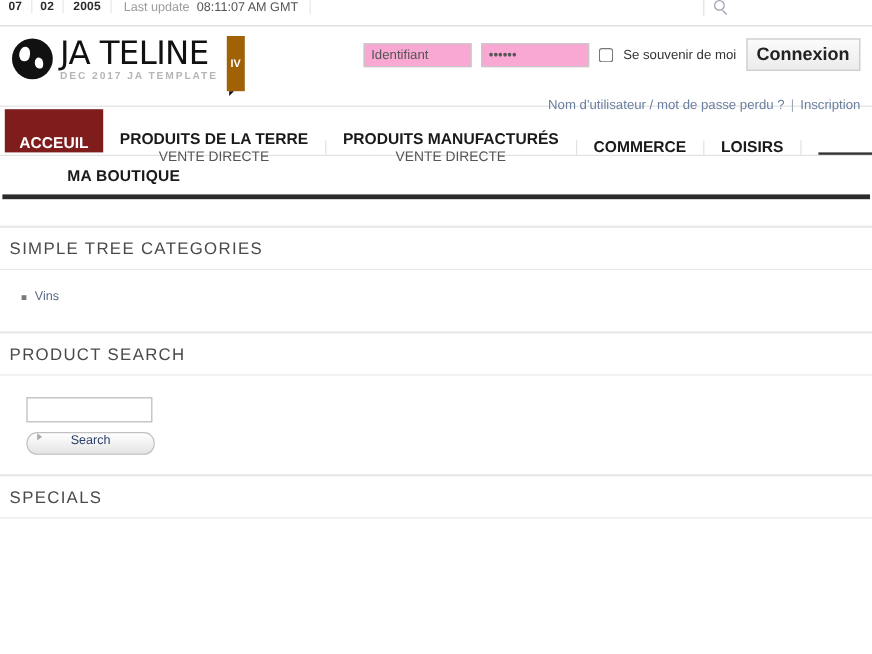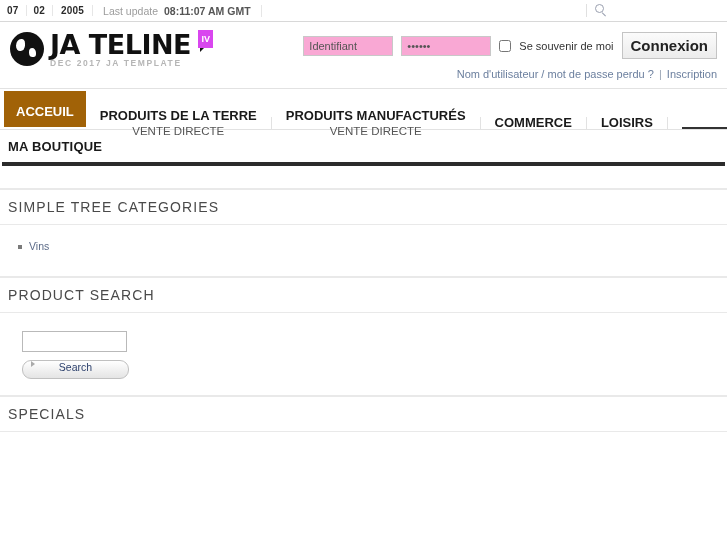--- a/index.html
+++ b/index.html
@@ -14,21 +14,21 @@
     font-size: 12px;
     color: #333333;
     overflow: hidden;
   }
 
   
   .topbar {
     height: 21px;
     border-bottom: 1px solid #d8d8d8;
     display: flex;
-    align-items: center;
+    align-items: flex-start;
     background: #ffffff;
   }
   .date-cell {
     display: flex;
     align-items: center;
     justify-content: center;
     padding: 0 7px;
     font-size: 10px;
     font-weight: bold;
     color: #2b2b2b;
@@ -39,21 +39,21 @@
   .lastupdate {
     display: flex;
     align-items: center;
     padding: 0 10px;
     font-size: 10.5px;
     color: #9c9c9c;
     border-right: 1px solid #e6e6e6;
     white-space: nowrap;
   }
   .lastupdate .lu-label { margin-right: 6px; }
-  .lastupdate .lu-time { color: #555555; font-weight: bold; }
+  .lastupdate .lu-time { color: #555555; font-weight: normal; }
   .topbar-spacer { flex: 1; }
   .topsearch {
     width: 132px;
     border-left: 1px solid #e0e0e0;
     display: flex;
     align-items: center;
     padding-left: 8px;
   }
   .mag {
     width: 13px; height: 13px;
@@ -112,35 +112,35 @@
     content: "";
     position: absolute;
     left: 19px; top: 16px;
     width: 7px; height: 9px;
     background: #ffffff;
     border-radius: 50% 60% 40% 55%;
   }
   .logo-text { position: relative; }
   .logo-name {
     font-size: 27px;
-    font-weight: bold;
+    font-weight: normal;
     letter-spacing: -0.5px;
     color: #111111;
     line-height: 30px;
     font-family: "DejaVu Sans", sans-serif;
   }
   .logo-badge {
     position: absolute;
     right: -22px;
     top: 0px;
-    background: #d946ef;
+    background: #a16207;
     color: #ffffff;
     font-size: 9px;
     font-weight: bold;
-    padding: 4px 3px;
+    padding: 18px 3px;
     line-height: 10px;
   }
   .logo-badge::after {
     content: "";
     position: absolute;
     left: 2px;
     bottom: -4px;
     width: 0; height: 0;
     border-left: 4px solid #111111;
     border-bottom: 4px solid transparent;
@@ -191,21 +191,21 @@
     border: 1px solid #c4c4c4;
     background: linear-gradient(#fbfbfb, #ececec);
     font-family: "Liberation Sans", sans-serif;
     font-size: 15px;
     font-weight: bold;
     color: #222222;
     padding: 4px 8px;
     cursor: pointer;
   }
   .login-links {
-    margin-top: 9px;
+    margin-top: 23px;
     font-size: 11px;
     color: #6b7f9e;
   }
   .login-links a {
     color: #6b7f9e;
     text-decoration: none;
   }
   .login-links .sep { color: #9aa5b5; padding: 0 2px; }
 
   
@@ -235,25 +235,25 @@
     line-height: 16px;
     white-space: nowrap;
   }
   .nav-item .nav-sub {
     font-size: 11.5px;
     color: #555555;
     line-height: 15px;
     white-space: nowrap;
   }
   .nav-item.active {
-    background: #a16207;
+    background: #7f1d1d;
     margin: 2px 0 2px 4px;
     padding: 0 12px;
     border-right: none;
-    justify-content: center;
+    justify-content: flex-end;
     padding-top: 5px;
   }
   .nav-item.active .nav-label { color: #ffffff; }
   .nav-item.blank .nav-label {
     border-bottom: 2px solid #333333;
     width: 58px;
     height: 9px;
     display: block;
   }
   .nav-item.blank { justify-content: flex-start; padding-top: 7px; border-right: none;}
@@ -261,20 +261,21 @@
   
   .boutique {
     height: 32px;
     display: flex;
     align-items: center;
     padding-left: 8px;
     font-size: 13px;
     font-weight: bold;
     color: #1a1a1a;
     letter-spacing: .2px;
+    margin-left: 48px;
   }
   .heavy-rule {
     height: 4px;
     background: #2b2b2b;
     margin: 0 2px;
   }
 
   
   .content { padding-top: 14px; }
   .section { margin-bottom: 2px; }

